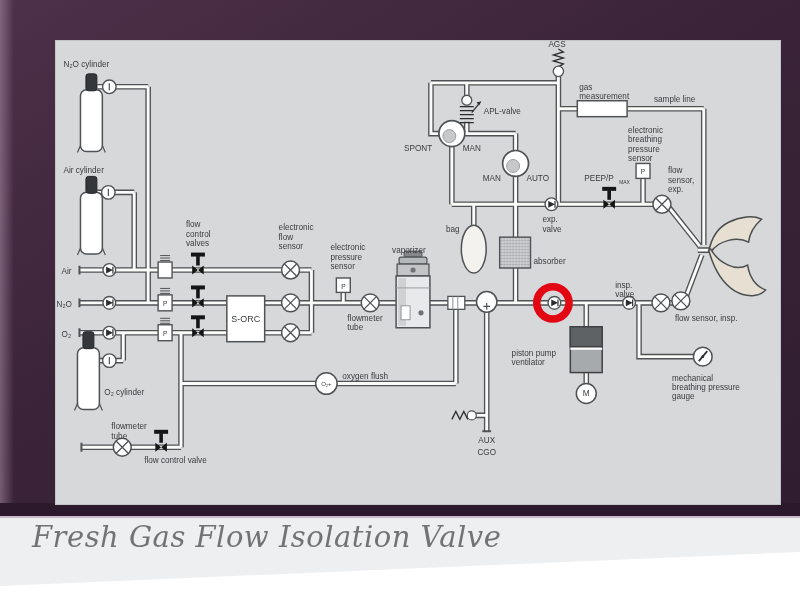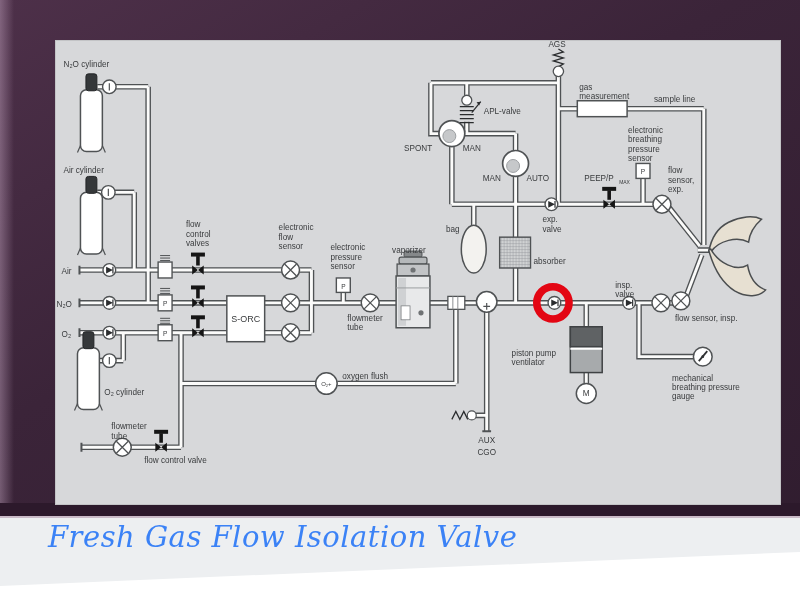--- a/index.html
+++ b/index.html
@@ -25,24 +25,24 @@
   .bottom-area{
     position:absolute;left:0;top:516px;width:800px;height:84px;
     background:#ffffff;border-top:2px solid #c9bac7;box-sizing:border-box;
   }
   .wedge{
     position:absolute;left:0;top:0;width:800px;height:84px;
     background:#edeff1;
     clip-path:polygon(0 0,800px 0,800px 34px,0 68px);
   }
   .slide-title{
-    position:absolute;left:48px;top:520px;margin:0;width:700px;
+    position:absolute;left:32px;top:520px;margin:0;width:700px;
     font-family:"DejaVu Serif","Liberation Serif",serif;
     font-style:italic;font-weight:normal;
-    font-size:29px;color:#3b82f6;letter-spacing:0.5px;z-index:3;
+    font-size:29px;color:#737373;letter-spacing:0.5px;z-index:3;
   }
   
   .pipe-o{fill:none;stroke:#4f5254;stroke-width:5.6;}
   .pipe-i{fill:none;stroke:#fbfbfa;stroke-width:2.9;}
   .caps{fill:none;stroke:#4f5254;stroke-width:2;}
   .lbl{font:8.2px "Liberation Sans","DejaVu Sans",sans-serif;fill:#393b3d;}
   .lbl-mid{text-anchor:middle;}
   .lbl-sub{font-size:5px;}
   .lbl-p{font-size:6.6px;text-anchor:middle;}
   .lbl-sorc{font-size:9px;text-anchor:middle;}

